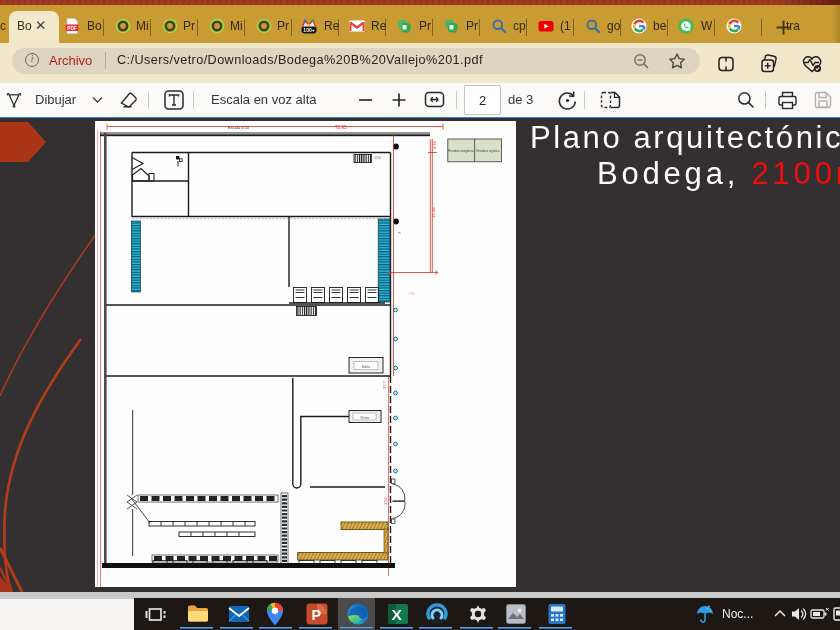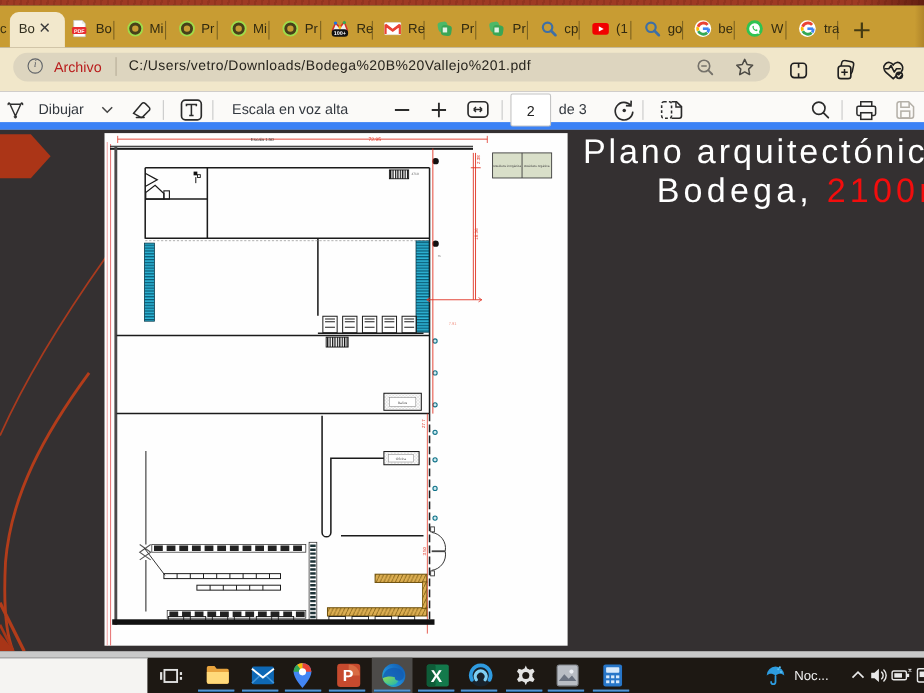--- a/index.html
+++ b/index.html
@@ -30,21 +30,21 @@
   
   #addrrow { left:0; top:42.5px; width:840px; height:40.5px; background:#f1e7ca; }
   #addrpill { position:absolute; left:12px; top:5.5px; width:688px; height:25.5px; background:#ddd5bf; border-radius:13px; }
   #addrpill .info { position:absolute; left:13px; top:5px; width:14px; height:14px; border:1.4px solid #5f6368; border-radius:50%;
      color:#5f6368; font-size:9.5px; text-align:center; line-height:11px; font-family:"Liberation Serif",serif; font-style:italic;}
   #addrpill .archivo { position:absolute; left:37px; top:5px; font-size:13px; color:#b91c1c; }
   #addrpill .div1 { position:absolute; left:93px; top:4px; width:1px; height:17px; background:#b6ad97; }
   #addrpill .url { position:absolute; left:105px; top:5px; font-size:12.7px; color:#27241d; white-space:nowrap; letter-spacing:0.4px; }
 
   
-  #toolbar { left:0; top:83px; width:840px; height:35px; background:#fbfaf8; border-bottom:7px solid #3b82f6; }
+  #toolbar { left:0; top:83px; width:840px; height:35px; background:#fbfaf8; border-bottom:1px solid #3b82f6; }
   .tbtxt { position:absolute; top:9px; font-size:13px; color:#33383f; }
   .tbdiv { position:absolute; top:8px; width:1px; height:18px; background:#c9c9c9; }
   #pagebox { position:absolute; left:464px; top:1.5px; width:37px; height:30px; background:#fff; border:1px solid #c4c4c4; border-radius:2px;
       font-size:13px; color:#222; text-align:center; line-height:29px; }
 
   
   #content { left:0; top:118px; width:840px; height:474px; background:#343031; overflow:hidden;padding-left:36px; }
   #page { position:absolute; left:95px; top:3px; width:421px; height:466px; background:#fefefe; }
   .titleline { position:absolute; white-space:nowrap; color:#fff; font-size:31px; letter-spacing:2.6px; }
   .titleline .red { color:#f20d0d; }
@@ -170,21 +170,21 @@
       </svg>
     <span class="tabtxt" style="left:701px">W</span>
     <svg class="tabico" style="left:726px" viewBox="0 0 16 16">
         <circle cx="8" cy="8" r="7.6" fill="#fff"></circle>
         <path d="M12.3,4.6 A5.2,5.2 0 0 0 3.6,6.3" fill="none" stroke="#ea4335" stroke-width="2.6"></path>
         <path d="M3.4,6.6 A5.2,5.2 0 0 0 3.6,9.9" fill="none" stroke="#fbbc04" stroke-width="2.6"></path>
         <path d="M3.8,10.3 A5.2,5.2 0 0 0 11.9,11.8" fill="none" stroke="#34a853" stroke-width="2.6"></path>
         <path d="M12.3,11.4 A5.2,5.2 0 0 0 13.2,8" fill="none" stroke="#4285f4" stroke-width="2.6"></path>
         <rect x="8" y="6.9" width="5.2" height="2.4" fill="#4285f4"></rect>
       </svg>
-    <span class="tabtxt" style="left:749px">tra</span>
+    <span class="tabtxt" style="left:786px">tra</span>
     <svg class="abs" style="left:775px; top:14px; width:17px; height:17px;" viewBox="0 0 17 17">
         <path d="M8.5,1.5 V15.5 M1.5,8.5 H15.5" stroke="#443a12" stroke-width="2"></path>
       </svg>
   </div>
 
   <div id="addrrow" class="abs">
     <div id="addrpill">
       <div class="info">i</div>
       <span class="archivo">Archivo</span>
       <div class="div1"></div>

